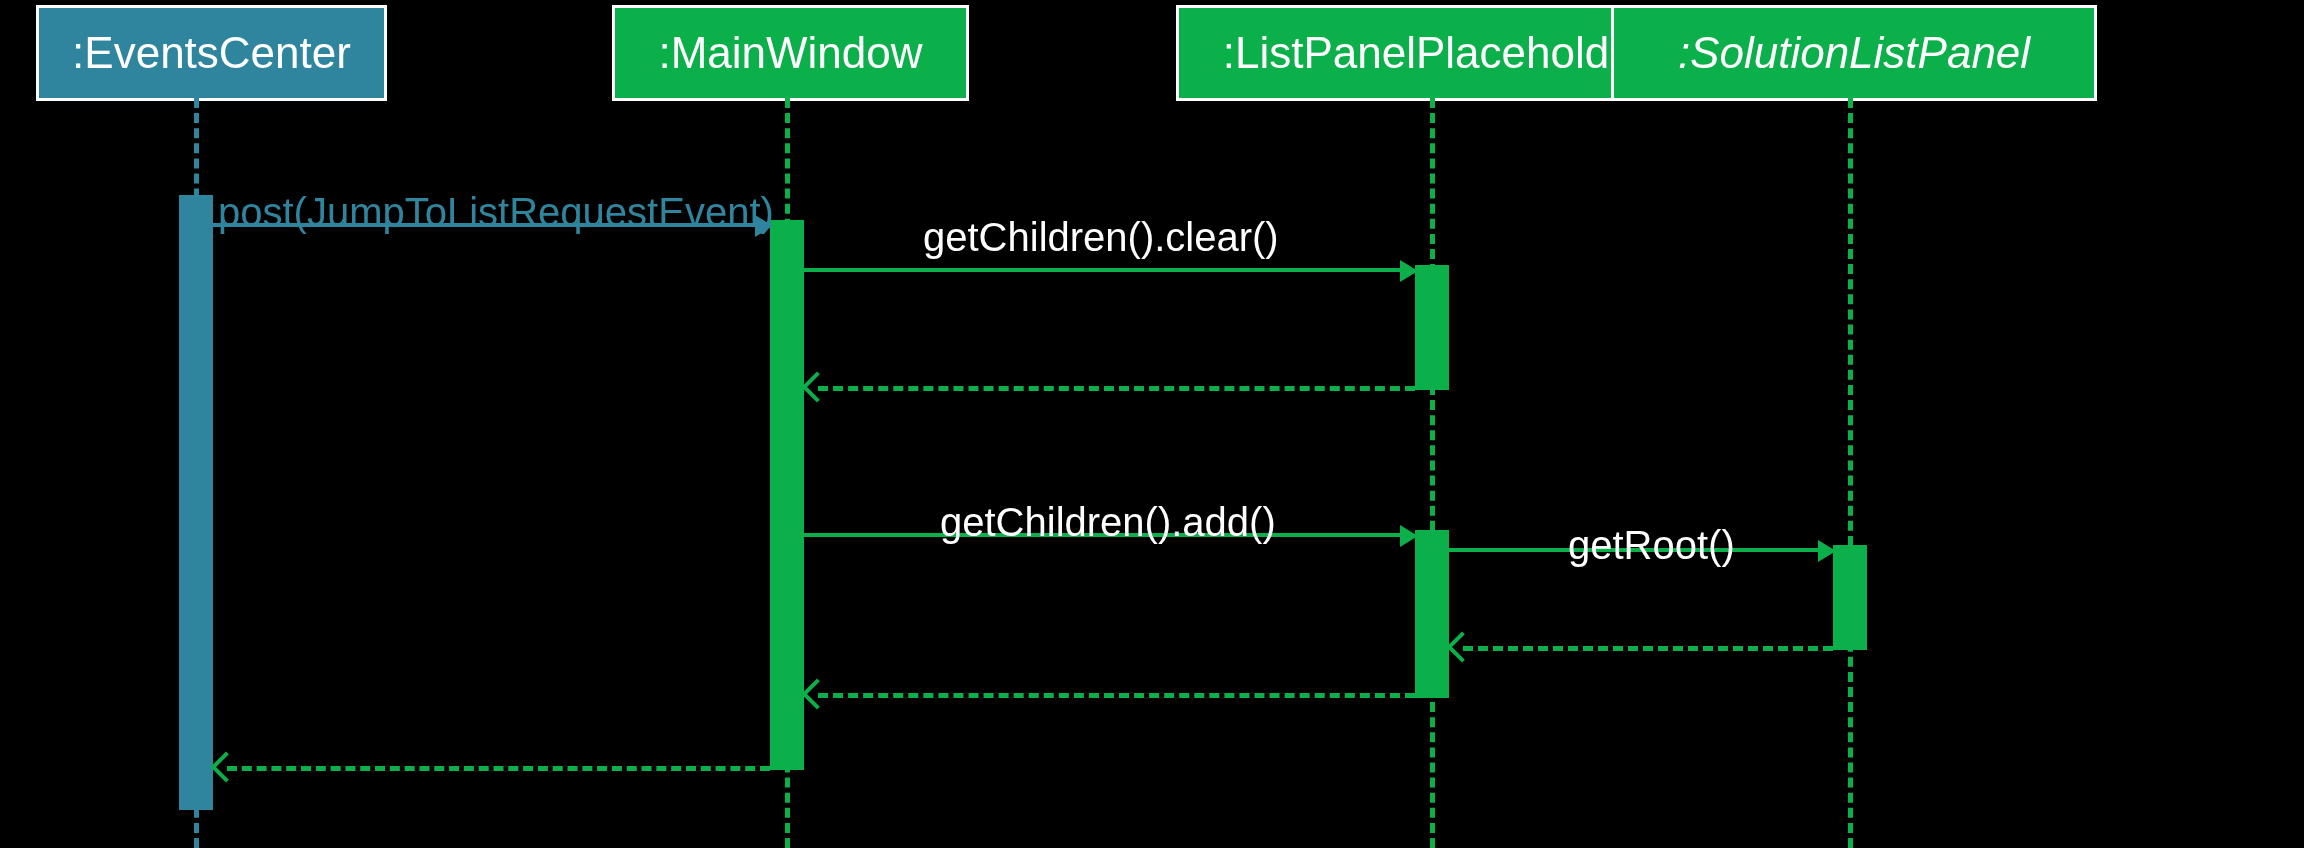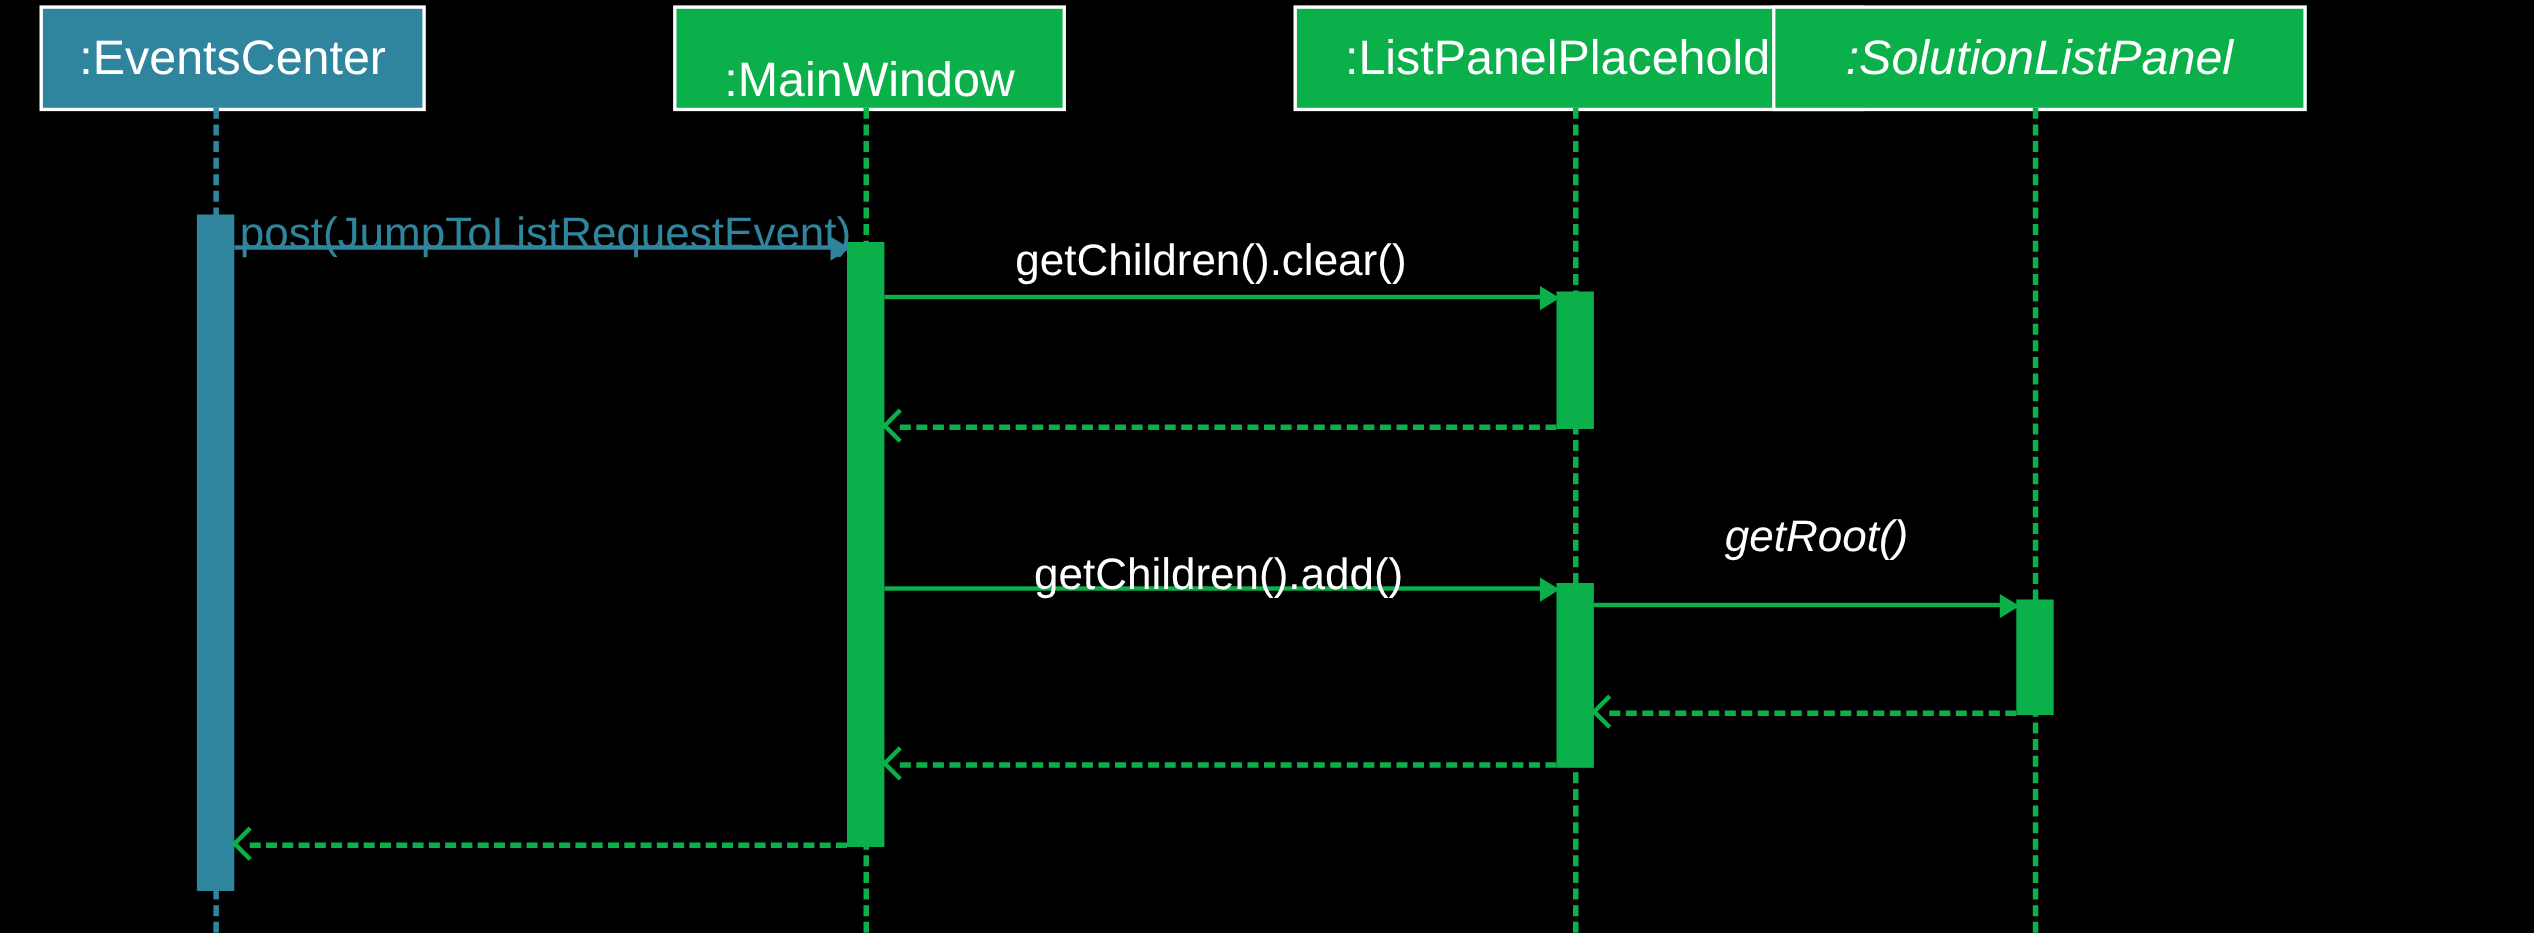--- a/index.html
+++ b/index.html
@@ -45,21 +45,21 @@
 <style>
   .pb { position:absolute; top:5px; height:90px; display:flex; align-items:center; justify-content:center; font-size:44px; color:#fff; border:3px solid; }
   .ll { position:absolute; top:98px; height:750px; border-left:5px dashed; }
   .act2 { position:absolute; width:34px; }
   .lbl { position:absolute; font-size:40px; white-space:nowrap; }
 </style>
 
 <div class="pb teal-box" style="left:36px; width:345px;" data-name="participant-events-center-box">
   <span data-name="label">:EventsCenter</span>
 </div>
-<div class="pb green-box" style="left:612px; width:351px;align-items:flex-end;" data-name="participant-main-window-box">
+<div class="pb green-box" style="left:612px; width:351px;" data-name="participant-main-window-box">
   <span data-name="label">:MainWindow</span>
 </div>
 <div class="pb green-box" style="left:1176px; width:513px;" data-name="participant-list-panel-placeholder-box">
   <span data-name="label">:ListPanelPlaceholder</span>
 </div>
 <div class="pb green-box" style="left:1611px; width:480px;font-style:italic;" data-name="participant-solution-list-panel-box">
   <span data-name="label">:SolutionListPanel</span>
 </div>
 
 <div class="ll" style="left:194px; border-left-color:#2f859e;" data-name="lifeline-ec"></div>
@@ -87,21 +87,21 @@
 
 <div style="position:absolute; left:818px; top:386px; width:597px; border-top:5px dashed #0cb04a;" data-name="return-clear"></div>
 <div style="position:absolute; left:806px; top:376px; width:18px;height:18px;border-left:4px solid #0cb04a;border-bottom:4px solid #0cb04a; transform:rotate(45deg);" data-name="return-clear-head"></div>
 
 <div style="position:absolute; left:804px; top:533px; width:608px; border-top:4px solid #0cb04a;" data-name="arrow-add"></div>
 <div style="position:absolute; left:1400px; top:525px; width:0;height:0;border-top:11px solid transparent;border-bottom:11px solid transparent;border-left:18px solid #0cb04a;" data-name="arrowhead-add"></div>
 <div class="lbl green-text" style="left:940px; top:500px;" data-name="label-add">getChildren().add()</div>
 
 <div style="position:absolute; left:1449px; top:548px; width:380px; border-top:4px solid #0cb04a;" data-name="arrow-getroot"></div>
 <div style="position:absolute; left:1818px; top:540px; width:0;height:0;border-top:11px solid transparent;border-bottom:11px solid transparent;border-left:18px solid #0cb04a;" data-name="arrowhead-getroot"></div>
-<div class="lbl green-text" style="left:1568px; top:466px;font-style:italic;" data-name="label-getroot">getRoot()</div>
+<div class="lbl green-text" style="left:1568px; top:523px;" data-name="label-getroot">getRoot()</div>
 
 <div style="position:absolute; left:1463px; top:646px; width:370px; border-top:5px dashed #0cb04a;" data-name="return-getroot"></div>
 <div style="position:absolute; left:1451px; top:636px; width:18px;height:18px;border-left:4px solid #0cb04a;border-bottom:4px solid #0cb04a; transform:rotate(45deg);" data-name="return-getroot-head"></div>
 
 <div style="position:absolute; left:818px; top:693px; width:597px; border-top:5px dashed #0cb04a;" data-name="return-add"></div>
 <div style="position:absolute; left:806px; top:683px; width:18px;height:18px;border-left:4px solid #0cb04a;border-bottom:4px solid #0cb04a; transform:rotate(45deg);" data-name="return-add-head"></div>
 
 <div style="position:absolute; left:227px; top:766px; width:543px; border-top:5px dashed #0cb04a;" data-name="return-post"></div>
 <div style="position:absolute; left:215px; top:756px; width:18px;height:18px;border-left:4px solid #0cb04a;border-bottom:4px solid #0cb04a; transform:rotate(45deg);" data-name="return-post-head"></div>
 

